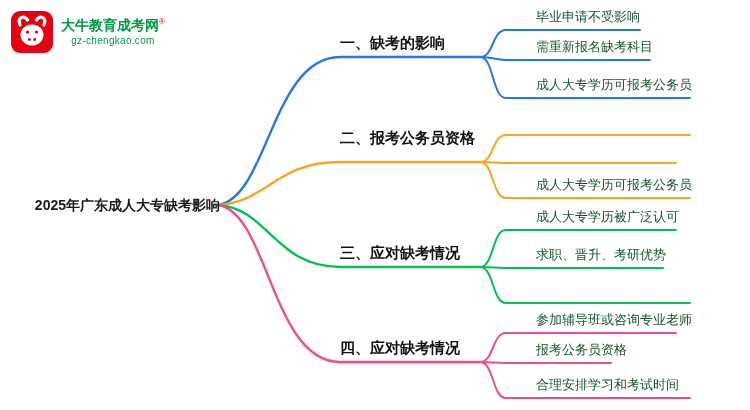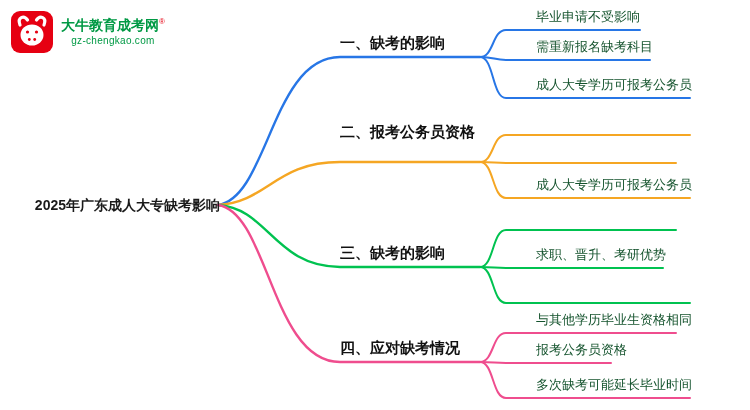--- a/index.html
+++ b/index.html
@@ -73,29 +73,30 @@
     </svg>
     <div class="logo-text">
       <div class="site-name"><span>大牛教育成考网</span><sup>®</sup></div>
       <div class="site-url">gz-chengkao.com</div>
     </div>
   </div>
 
   <div class="root-node">2025年广东成人大专缺考影响</div>
 
   <div class="branch-label" style="top:33px">一、缺考的影响</div>
-  <div class="branch-label" style="top:122px">二、报考公务员资格</div>
-  <div class="branch-label" style="top:243px">三、缺考的影响</div>
+  <div class="branch-label" style="top:128px">二、报考公务员资格</div>
+  <div class="branch-label" style="top:243px">三、应对缺考情况</div>
   <div class="branch-label" style="top:338px">四、应对缺考情况</div>
 
   <div class="leaf-label" style="top:9px">毕业申请不受影响</div>
   <div class="leaf-label" style="top:39px">需重新报名缺考科目</div>
   <div class="leaf-label" style="top:77px">成人大专学历可报考公务员</div>
 
   <div class="leaf-label" style="top:177px">成人大专学历可报考公务员</div>
 
+  <div class="leaf-label" style="top:209px">成人大专学历被广泛认可</div>
   <div class="leaf-label" style="top:247px">求职、晋升、考研优势</div>
 
-  <div class="leaf-label" style="top:312px">与其他学历毕业生资格相同</div>
+  <div class="leaf-label" style="top:312px">参加辅导班或咨询专业老师</div>
   <div class="leaf-label" style="top:342px">报考公务员资格</div>
-  <div class="leaf-label" style="top:377px">多次缺考可能延长毕业时间</div>
+  <div class="leaf-label" style="top:377px">合理安排学习和考试时间</div>
 
 </div>
 
 </body></html>

